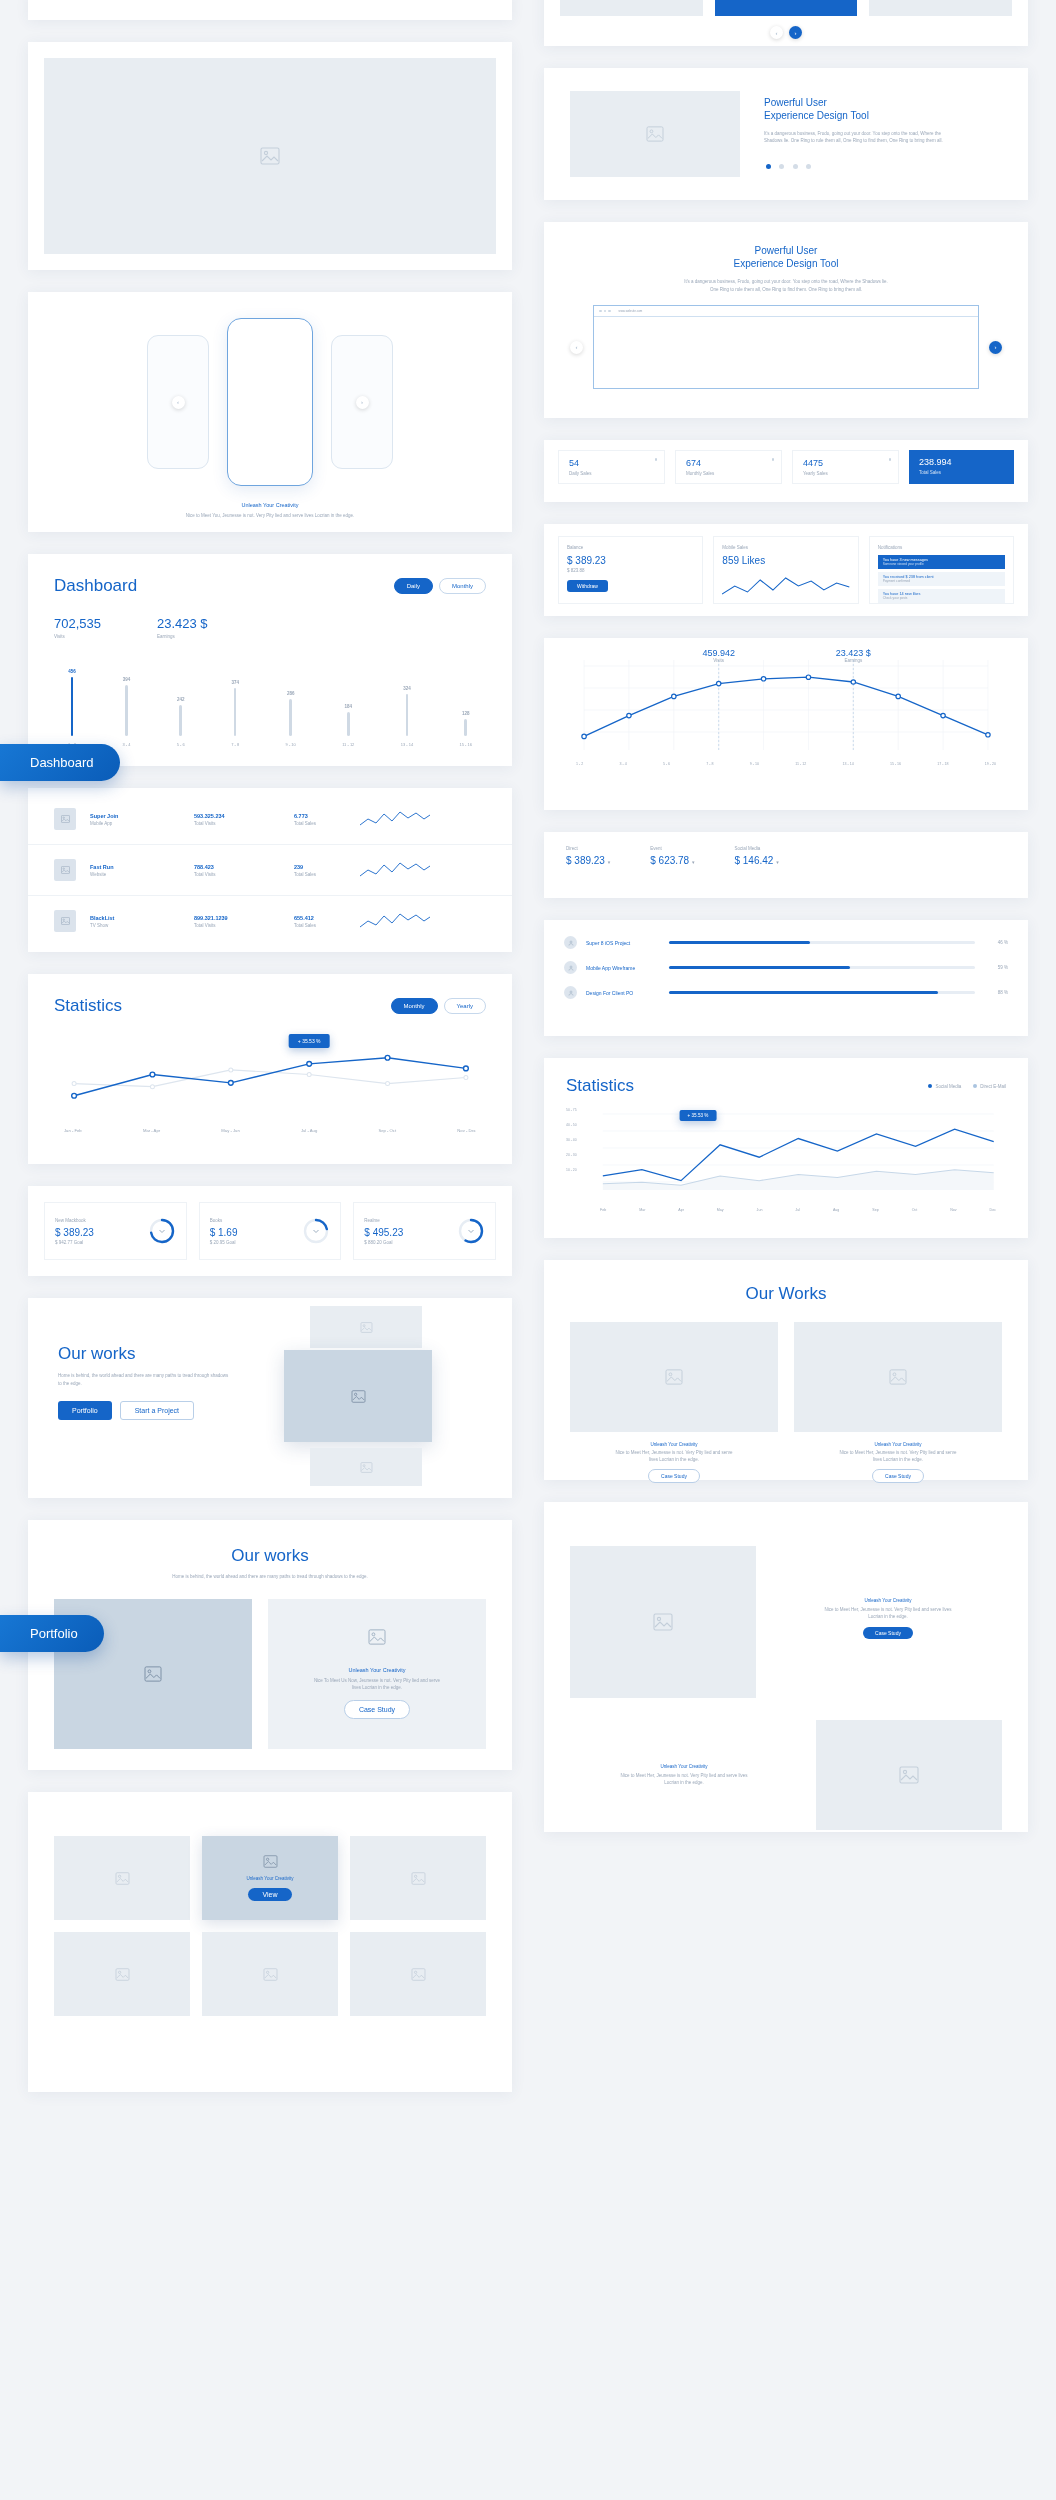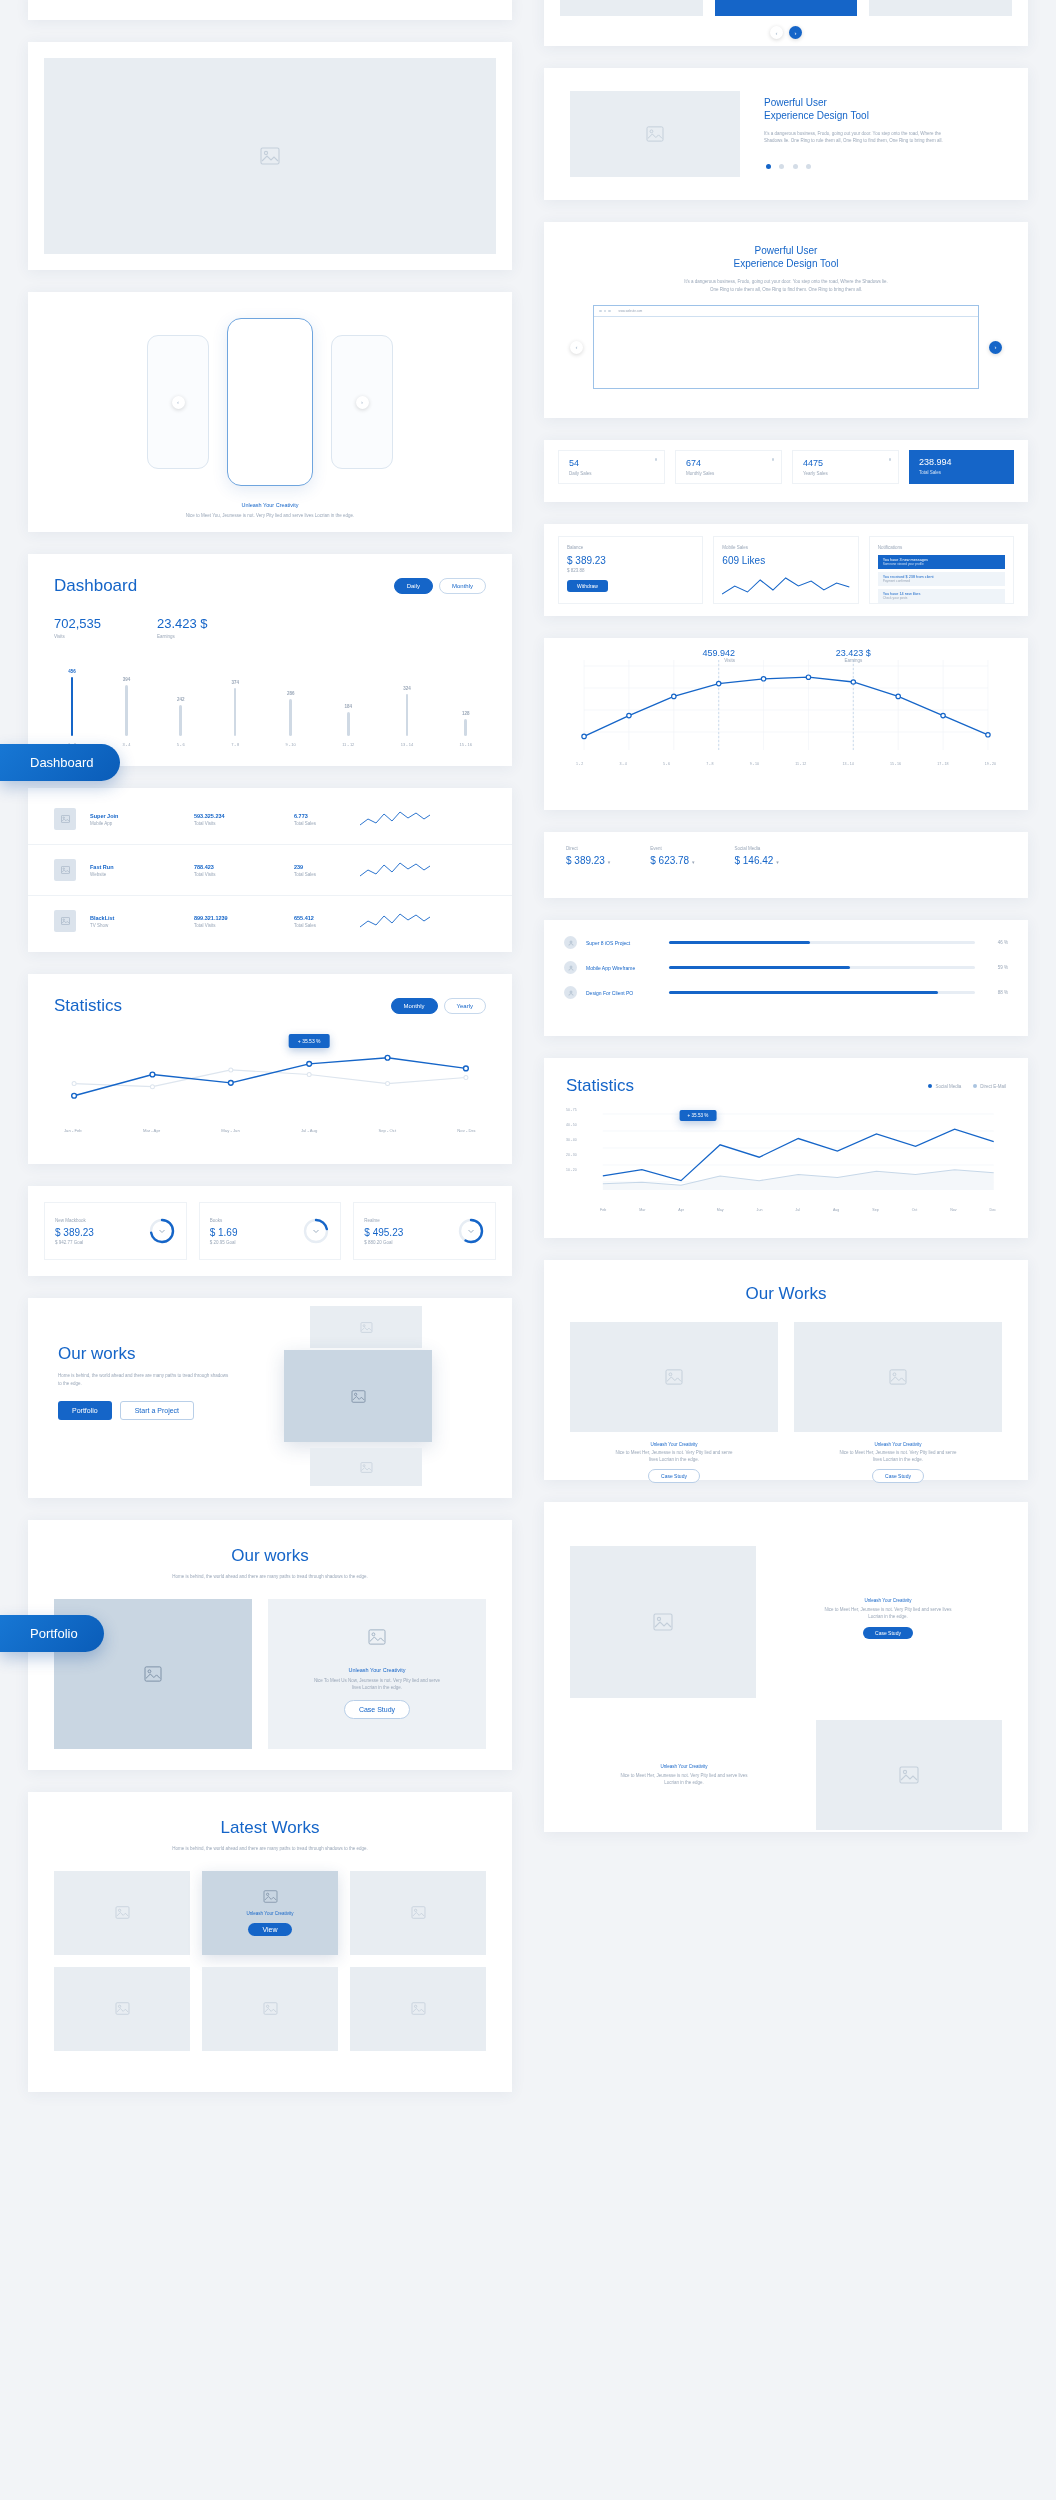--- a/index.html
+++ b/index.html
@@ -368,24 +368,20 @@
               <path d="M2 14l5-5 4 4 3-3 4 4"></path>
             </svg>
           <div class="blue tiny" style="margin-top:22px;">Unleash Your Creativity</div>
           <div class="muted xtiny" style="margin-top:4px;text-align:center;max-width:128px;line-height:7px;">Nice To Meet Us Now, Jeunesse is not. Very Pity lied and serve lives Locrian in the edge.</div>
           <button class="btn-ghost" style="margin-top:9px;border-radius:10px;">Case Study</button>
         </div>
       </div>
     </div>
 
     <div class="card" style="height:300px;padding:26px 26px;">
-      <div style="text-align:center;">
-        <h2 class="sect blue">Latest Works</h2>
-        <div class="muted xtiny" style="margin:7px auto 0;max-width:210px;line-height:7.5px;">Home is behind, the world ahead and there are many paths to tread through shadows to the edge.</div>
-      </div>
       <div style="display:grid;grid-template-columns:repeat(3,1fr);gap:12px;margin-top:18px;">
         <div class="ph" style="height:84px;">
             <svg width="15" height="13" viewBox="0 0 20 18" fill="none" stroke="#9fb0c2" stroke-width="1.1">
               <rect x="1" y="1" width="18" height="16" rx="1.5"></rect>
               <circle cx="6" cy="6" r="1.6"></circle>
               <path d="M2 14l5-5 4 4 3-3 4 4"></path>
             </svg>
           </div>
         <div style="height:84px;background:#c9d6e2;display:flex;flex-direction:column;align-items:center;justify-content:center;box-shadow:0 4px 14px rgba(40,70,120,.16);">
           <svg width="15" height="13" viewBox="0 0 20 18" fill="none" stroke="#7d90a6" stroke-width="1.1">
@@ -513,21 +509,21 @@
 
     <div class="card" style="height:92px;padding:12px 14px;display:flex;gap:10px;">
       <div style="flex:1;border:1px solid #eef2f6;padding:8px;">
         <div class="muted xtiny">Balance</div>
         <div class="blue" style="font-size:10px;margin-top:5px;">$ 389.23</div>
         <div class="muted xtiny" style="margin-top:2px;">$ 823.88</div>
         <button class="btn-primary" style="margin-top:7px;padding:3px 10px;font-size:5px;">Withdraw</button>
       </div>
       <div style="flex:1;border:1px solid #eef2f6;padding:8px;">
         <div class="muted xtiny">Mobile Sales</div>
-        <div class="blue" style="font-size:10px;margin-top:5px;">609 Likes</div>
+        <div class="blue" style="font-size:10px;margin-top:5px;">859 Likes</div>
         <svg width="100%" height="30" viewBox="0 0 120 30" preserveAspectRatio="none" style="margin-top:6px;">
           <polyline fill="none" stroke="#1565c8" stroke-width="1" points="0,22 12,14 24,20 36,8 48,18 60,6 72,14 84,9 96,18 108,11 120,15"></polyline>
         </svg>
       </div>
       <div style="flex:1;border:1px solid #eef2f6;padding:8px;">
         <div class="muted xtiny">Notifications</div>
         <div id="notifs" style="margin-top:5px;">
             <div style="background: rgb(21, 101, 200); padding: 3px 5px; margin-bottom: 3px;">
               <div style="font-size:3.8px;color:#fff;">You have 3 new messages</div>
               <div style="font-size:3.2px;color:rgba(255,255,255,.75);">Someone viewed your profile</div>
@@ -567,21 +563,21 @@
             <circle cx="58.666666666666664" cy="59.599999999999994" r="2.2" fill="#fff" stroke="#1565c8" stroke-width="1.2"></circle>
             <circle cx="103.33333333333333" cy="40.4" r="2.2" fill="#fff" stroke="#1565c8" stroke-width="1.2"></circle>
             <circle cx="148" cy="27.599999999999994" r="2.2" fill="#fff" stroke="#1565c8" stroke-width="1.2"></circle>
             <circle cx="192.66666666666666" cy="22.799999999999997" r="2.2" fill="#fff" stroke="#1565c8" stroke-width="1.2"></circle>
             <circle cx="237.33333333333331" cy="21.200000000000003" r="2.2" fill="#fff" stroke="#1565c8" stroke-width="1.2"></circle>
             <circle cx="282" cy="26" r="2.2" fill="#fff" stroke="#1565c8" stroke-width="1.2"></circle>
             <circle cx="326.66666666666663" cy="40.4" r="2.2" fill="#fff" stroke="#1565c8" stroke-width="1.2"></circle>
             <circle cx="371.3333333333333" cy="59.599999999999994" r="2.2" fill="#fff" stroke="#1565c8" stroke-width="1.2"></circle>
             <circle cx="416" cy="78.8" r="2.2" fill="#fff" stroke="#1565c8" stroke-width="1.2"></circle>
           </svg><div style="position: absolute; top: -8px; left: 0px; width: 100%;">
-            <div style="position:absolute;left:34.418604651162795%;transform:translateX(-50%);text-align:right;">
+            <div style="position:absolute;left:34.418604651162795%;transform:translateX(-50%);text-align:center;">
               <div class="blue" style="font-size:9px;">459.942</div>
               <div class="muted xtiny">Visits</div>
             </div>
             <div style="position:absolute;left:65.58139534883722%;transform:translateX(-50%);text-align:center;">
               <div class="blue" style="font-size:9px;">23.423 $</div>
               <div class="muted xtiny">Earnings</div>
             </div>
           </div><div style="display: flex; justify-content: space-between; padding: 0px 6px; margin-top: 2px;">
             <span class="muted" style="font-size: 3.6px;">1 - 2</span>
             <span class="muted" style="font-size: 3.6px;">3 - 4</span>

